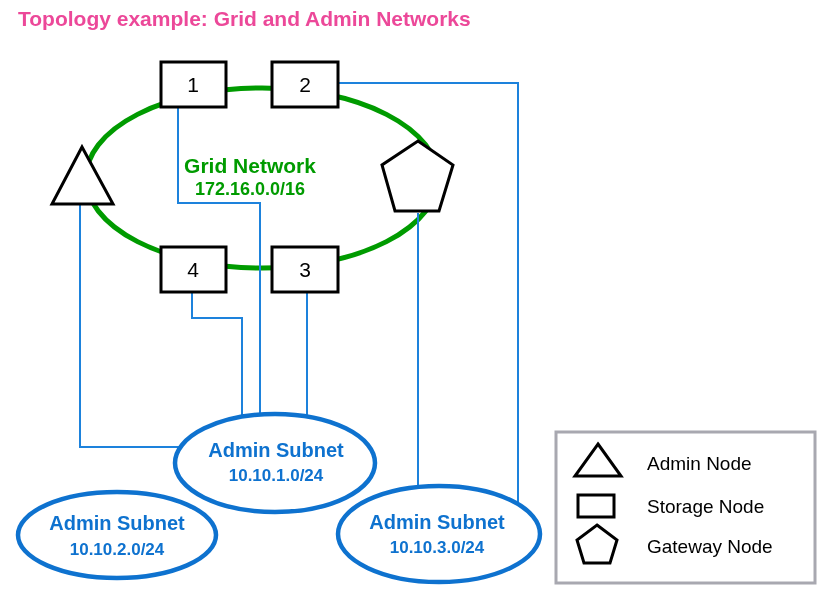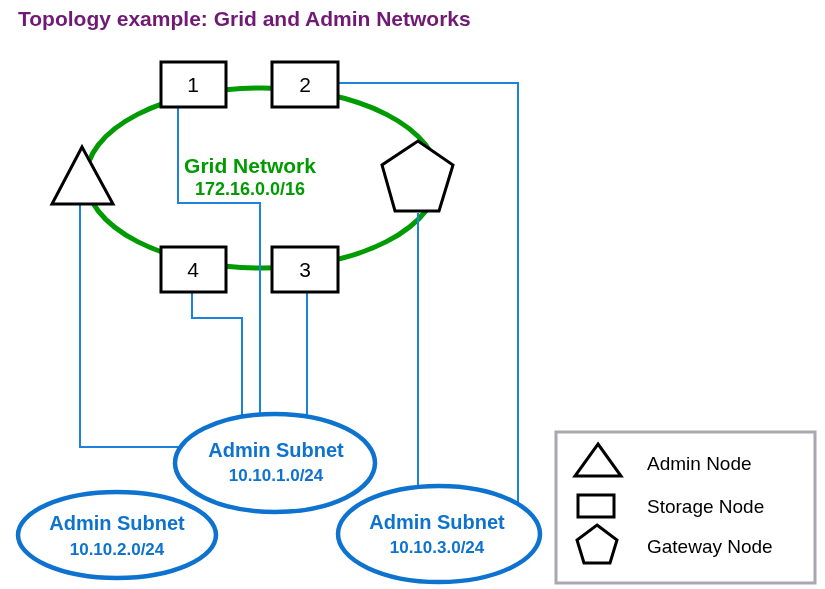--- a/index.html
+++ b/index.html
@@ -10,21 +10,21 @@
     background: #ffffff;
     font-family: "Liberation Sans", sans-serif;
     overflow: hidden;
   }
   .title {
     position: absolute;
     left: 18px;
     top: 7px;
     font-size: 21px;
     font-weight: bold;
-    color: #701a75;
+    color: #ec4899;
     white-space: nowrap;
   }
   svg { position: absolute; left: 0; top: 0; }
   svg text { font-family: "Liberation Sans", sans-serif; }
 
   .grid-ring   { fill: none; stroke: #009B00; stroke-width: 5; }
   .conn        { fill: none; stroke: #1D82DC; stroke-width: 2; }
   .shape       { fill: #ffffff; stroke: #000000; stroke-width: 3; }
   .subnet      { fill: #ffffff; stroke: #0E72CF; stroke-width: 4.5; }
   .legend-box  { fill: #ffffff; stroke: #A8A8B0; stroke-width: 3; }

